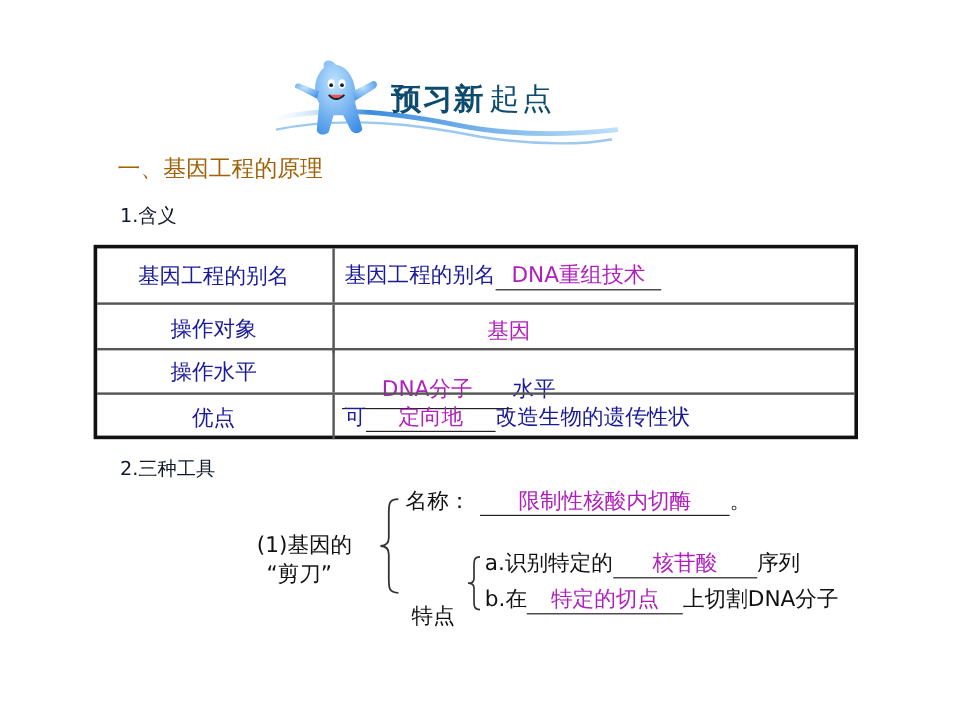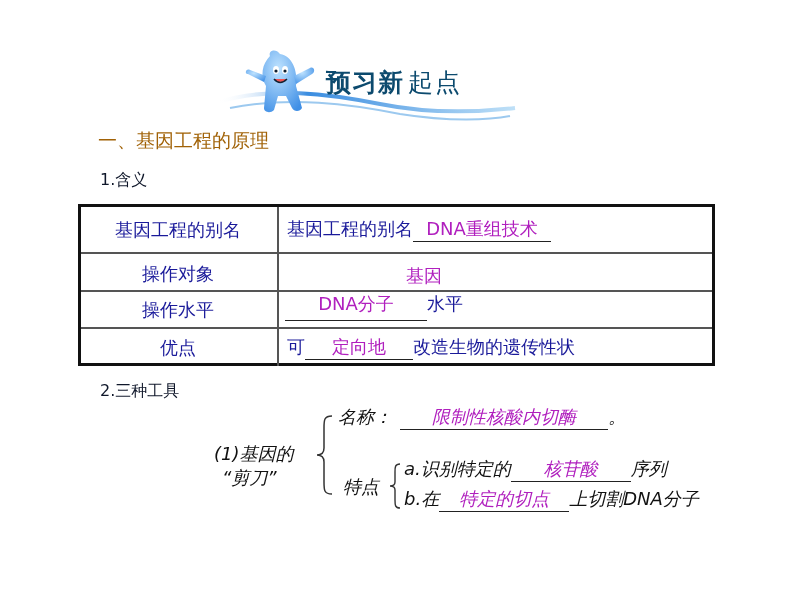--- a/index.html
+++ b/index.html
@@ -33,21 +33,21 @@
     position: absolute; left: 0; width: 194px; top: 0; bottom: 0;
     display: flex; align-items: center; justify-content: center;
     color: #1a1a9a; font-size: 18px; font-family: "DejaVu Sans", sans-serif;
   }
   .cell-right {
     position: absolute; left: 196px; right: 0; top: 0; bottom: 0;
     border-left: 2px solid #555; color: #1a1a9a; font-size: 18px; font-family: "DejaVu Sans", sans-serif;
   }
   .ans { color: #b01fbe; }
   .blank { display: inline-block; border-bottom: 1.5px solid #222; text-align: center; }
-  .txt { color: #111; font-family: "DejaVu Sans", sans-serif; font-size: 18px; font-style: italic; }
+  .txt { color: #111; font-family: "DejaVu Sans", sans-serif; font-size: 18px; }
 </style>
 </head>
 <body>
 
 <div id="banner" class="abs">
   <svg width="310" height="85" viewBox="0 0 310 85">
     <defs>
       <linearGradient id="wave" x1="0" x2="1" y1="0" y2="0">
         <stop offset="0" stop-color="#ffffff" stop-opacity="0"></stop>
         <stop offset="0.3" stop-color="#3b8de0"></stop>
@@ -89,21 +89,21 @@
   </div>
   <div class="trow" style="top:45px;height:42px;">
     <div class="cell-left">操作对象</div>
     <div class="cell-right">
       <div style="position:absolute;left:98px;top:10px;margin-left:29px;" class="ans">基因</div>
     </div>
   </div>
   <div class="trow" style="top:83px;height:37px;">
     <div class="cell-left">操作水平</div>
     <div class="cell-right">
-      <div style="position:absolute;left:6px;top:0;white-space:nowrap;">
+      <div style="position:absolute;left:6px;top:20px;white-space:nowrap;">
         <span class="blank ans" style="width:142px;padding-bottom:4px;">DNA分子</span><span>水平</span>
       </div>
     </div>
   </div>
   <div class="trow" style="top:120px;height:39px;">
     <div class="cell-left">优点</div>
     <div class="cell-right">
       <div style="position:absolute;left:8px;top:6px;white-space:nowrap;">
         <span>可</span><span class="blank ans" style="width:108px;">定向地</span><span>改造生物的遗传性状</span>
       </div>
@@ -117,21 +117,21 @@
 <div class="abs txt" style="left:222px;top:466px;">“剪刀”</div>
 
 <svg class="abs" style="left:314px;top:414px;" width="22" height="82">
   <path d="M18,2 C10,2 10,6 10,14 L10,34 C10,40 6,41 3,41 C6,41 10,42 10,48 L10,68 C10,76 10,80 18,80" stroke="#333" stroke-width="1.5" fill="none"></path>
 </svg>
 
 <div class="abs txt" style="left:338px;top:405px;white-space:nowrap;">
   <span>名称：</span><span class="blank ans" style="width:208px;margin-left:8px;">限制性核酸内切酶</span><span>。</span>
 </div>
 
-<div class="abs txt" style="left:343px;top:475px;">特点</div>
+<div class="abs txt" style="left:343px;top:501px;">特点</div>
 
 <svg class="abs" style="left:388px;top:462px;" width="14" height="48">
   <path d="M12,2 C7,2 7,5 7,10 L7,20 C7,23 5,24 2,24 C5,24 7,25 7,28 L7,38 C7,43 7,46 12,46" stroke="#333" stroke-width="1.4" fill="none"></path>
 </svg>
 
 <div class="abs txt" style="left:404px;top:457px;white-space:nowrap;">
   <span>a.识别特定的</span><span class="blank ans" style="width:120px;">核苷酸</span><span>序列</span>
 </div>
 <div class="abs txt" style="left:404px;top:487px;white-space:nowrap;">
   <span>b.在</span><span class="blank ans" style="width:130px;">特定的切点</span><span>上切割DNA分子</span>

